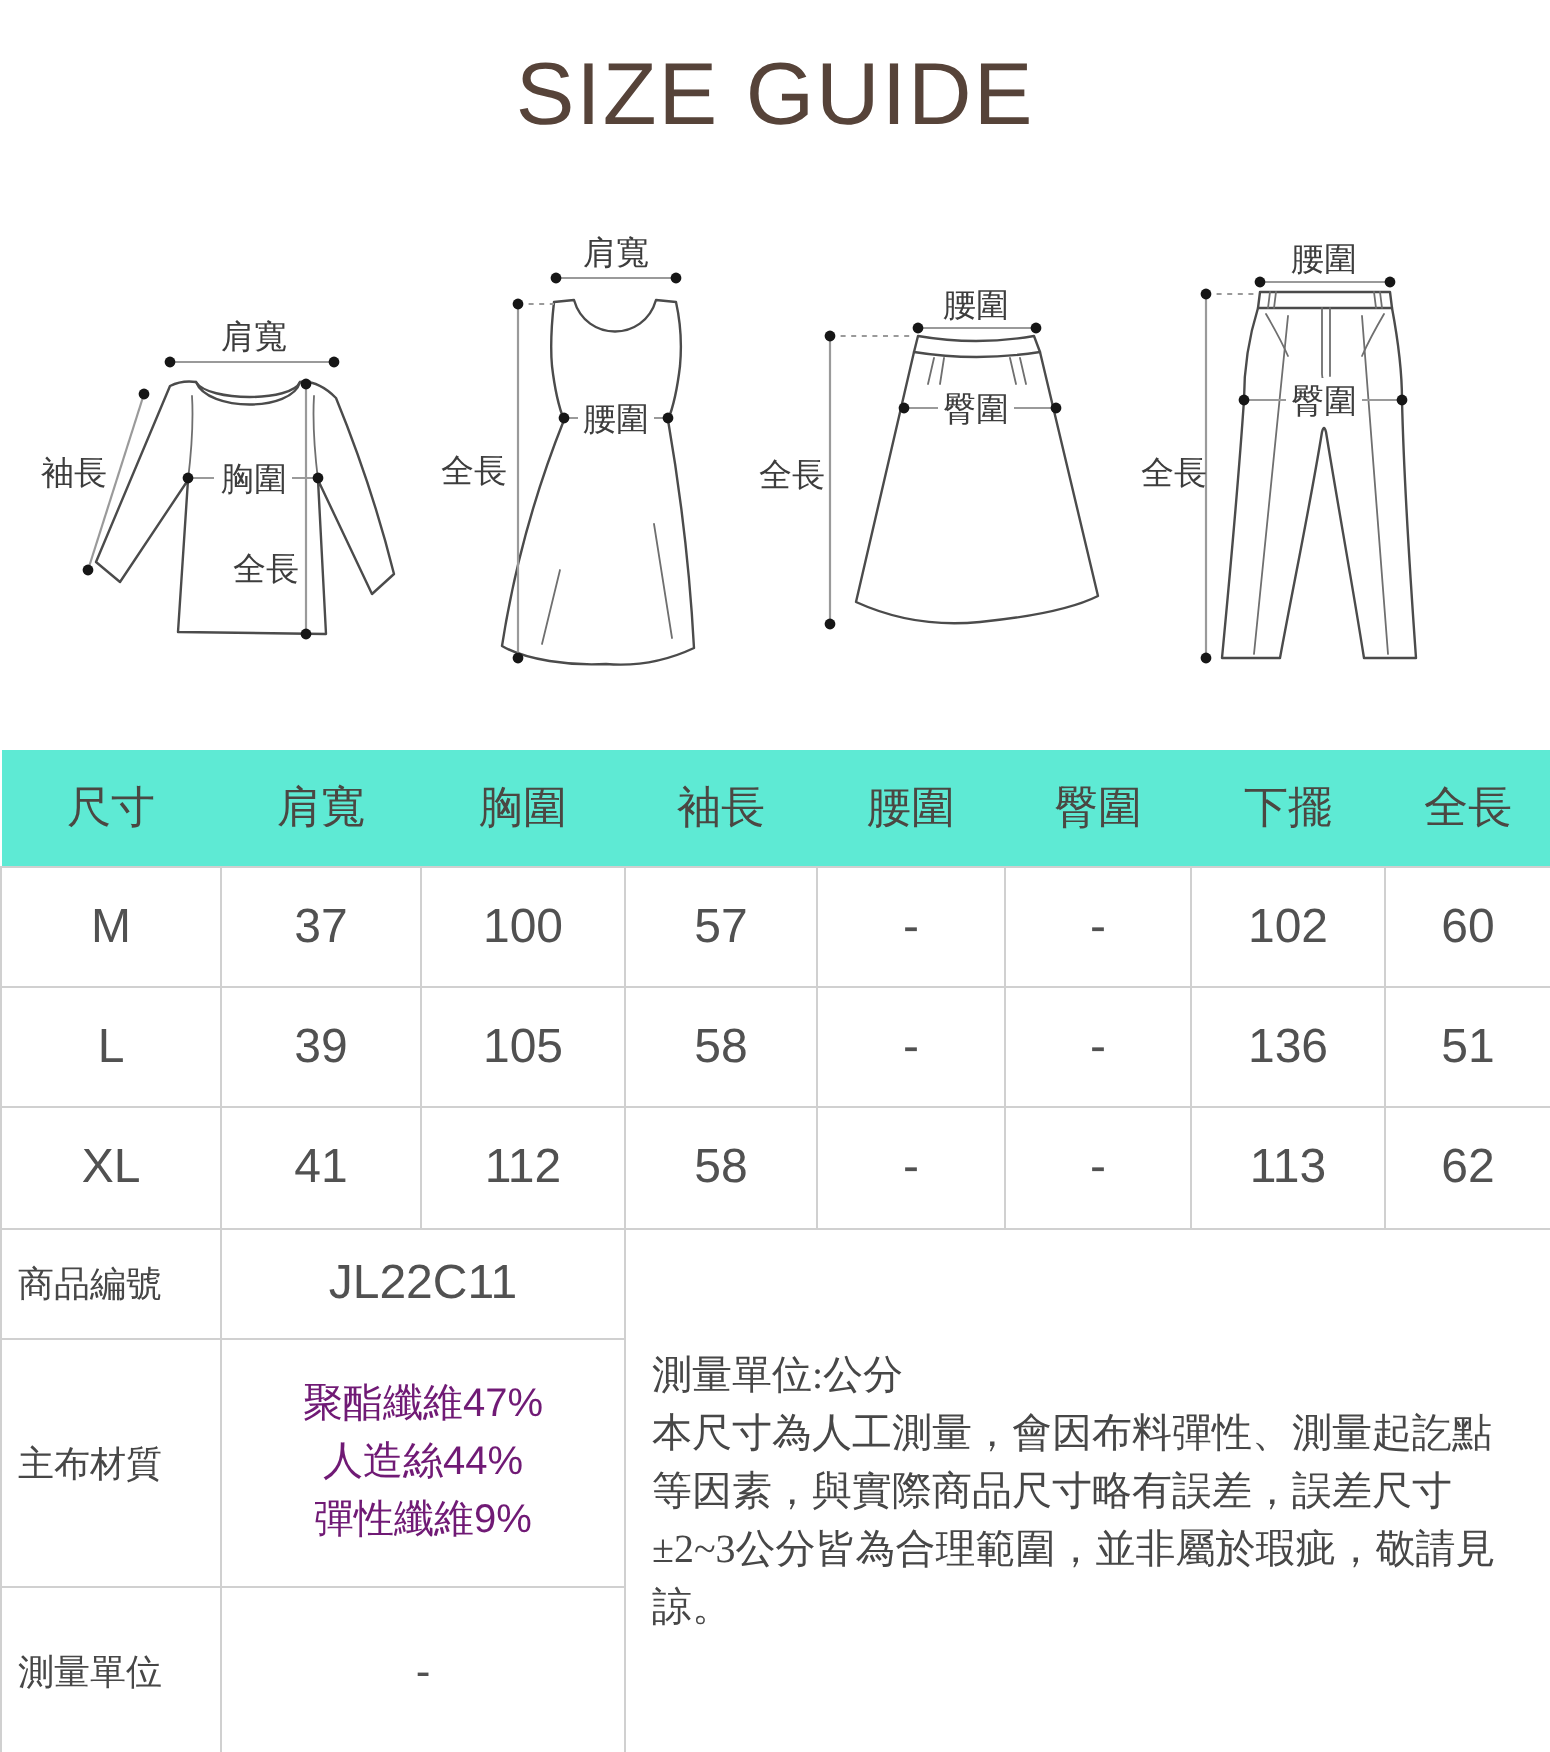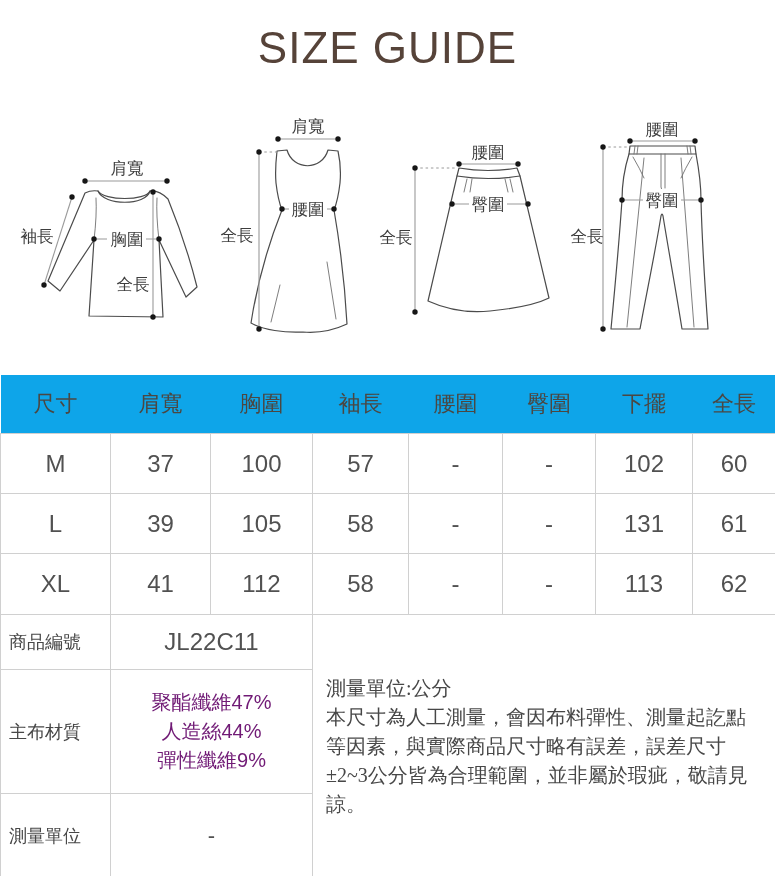--- a/index.html
+++ b/index.html
@@ -19,21 +19,21 @@
   .go{fill:none;stroke:#4b4b4b;stroke-width:1.2;stroke-linejoin:round;stroke-linecap:round;}
   .g2{fill:none;stroke:#6f6f6f;stroke-width:0.9;stroke-linecap:round;}
   .m{stroke:#9a9a9a;stroke-width:1.1;fill:none;}
   .md{stroke:#9a9a9a;stroke-width:1;stroke-dasharray:2.5 2.8;fill:none;}
   .dot{fill:#161616;stroke:none;}
   .lblbg{fill:#ffffff;stroke:none;}
   .dlbl{font-family:"Liberation Sans",sans-serif;font-size:16.5px;fill:#3d3d3d;}
   
   table{width:775px;border-collapse:collapse;table-layout:fixed;}
   thead th{
-    background:#0ea5e9;border:none;height:56px;
+    background:#5eead4;border:none;height:56px;
     font-weight:400;font-size:22px;color:#4b4742;text-align:center;
   }
   tbody td{border:1px solid #d0d0d0;text-align:center;vertical-align:middle;}
   .r-size td{font-size:24px;color:#515151;}
   .r-m{height:60px;} .r-l{height:60px;} .r-xl{height:61px;}
   .r-code{height:55px;} .r-fabric{height:124px;} .r-lining{height:84px;}
   .label-cell{font-size:18px;text-align:left;padding-left:8px;color:#474747;}
   .code-cell{font-size:24px;color:#515151;}
   .fabric-cell{font-size:20px;line-height:1.45;color:#701a75;margin-left:18px;}
   .dash-cell{font-size:22px;color:#515151;}
@@ -174,22 +174,22 @@
       <td>102</td>
       <td>60</td>
     </tr>
     <tr class="r-size r-l">
       <td>L</td>
       <td>39</td>
       <td>105</td>
       <td>58</td>
       <td>-</td>
       <td>-</td>
-      <td>131</td>
-      <td>61</td>
+      <td>136</td>
+      <td>51</td>
     </tr>
     <tr class="r-size r-xl">
       <td>XL</td>
       <td>41</td>
       <td>112</td>
       <td>58</td>
       <td>-</td>
       <td>-</td>
       <td>113</td>
       <td>62</td>

